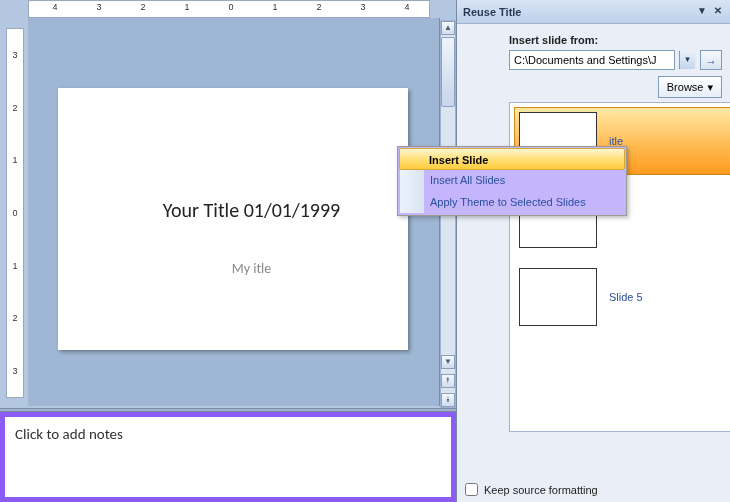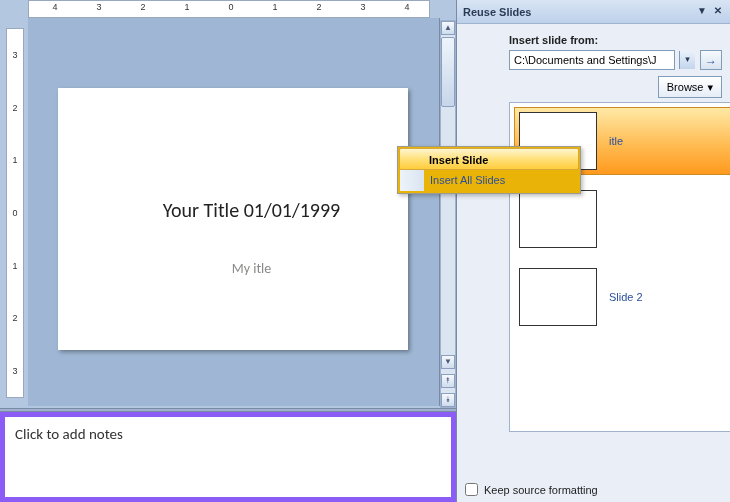--- a/index.html
+++ b/index.html
@@ -264,22 +264,22 @@
     gap: 6px;
     color: #222;
   }
   .keep-row input { width: 13px; height: 13px; }
 
   
   .context-menu {
     position: absolute;
     top: 146px;
     left: 397px;
-    width: 184px;
-    background: #eab308;
+    width: 230px;
+    background: #c4b5fd;
     border: 1px solid #9a9a90;
     box-shadow: 2px 2px 4px rgba(0,0,0,0.25);
     padding: 2px;
     z-index: 100;
   }
   .context-menu .gutter {
     position: absolute;
     top: 2px; left: 2px; bottom: 2px;
     width: 24px;
     background: linear-gradient(to right,#eef3fa,#d9e4f1);
@@ -347,21 +347,21 @@
 </div>
 
 <div class="splitter"></div>
 
 <div class="notes-pane">
   <span>Click to add notes</span>
 </div>
 
 <div class="task-pane">
   <div class="tp-header">
-    <span class="title">Reuse Slides</span>
+    <span class="title">Reuse Title</span>
     <span class="dd">▼</span>
     <span class="close">✕</span>
   </div>
   <div class="tp-body">
     <div class="tp-label">Insert slide from:</div>
     <div class="tp-row">
       <div class="combo-wrap">
         <input class="tp-input" value="C:\Documents and Settings\Joe\My Docu" style="">
         <div class="combo-arrow">▾</div>
       </div>
@@ -380,32 +380,35 @@
       <div class="slide-item selected">
         <div class="thumb-img"></div>
         <span class="lbl">itle</span>
       </div>
       <div class="slide-item" style="margin-top:10px;">
         <div class="thumb-img"></div>
         <span class="lbl"></span>
       </div>
       <div class="slide-item" style="margin-top:10px;">
         <div class="thumb-img"></div>
-        <span class="lbl">Slide 2</span>
+        <span class="lbl">Slide 5</span>
       </div>
     </div>
   </div>
 
   <div class="keep-row">
     <input type="checkbox" style="">
     <span>Keep source formatting</span>
   </div>
 </div>
 
 <div class="context-menu">
   <div class="gutter"></div>
   <div class="cm-item hover">
     <span>Insert Slide</span>
   </div>
   <div class="cm-item">
     <span>Insert All Slides</span>
   </div>
+  <div class="cm-item">
+    <span>Apply Theme to Selected Slides</span>
+  </div>
 </div>
 
 </body></html>

